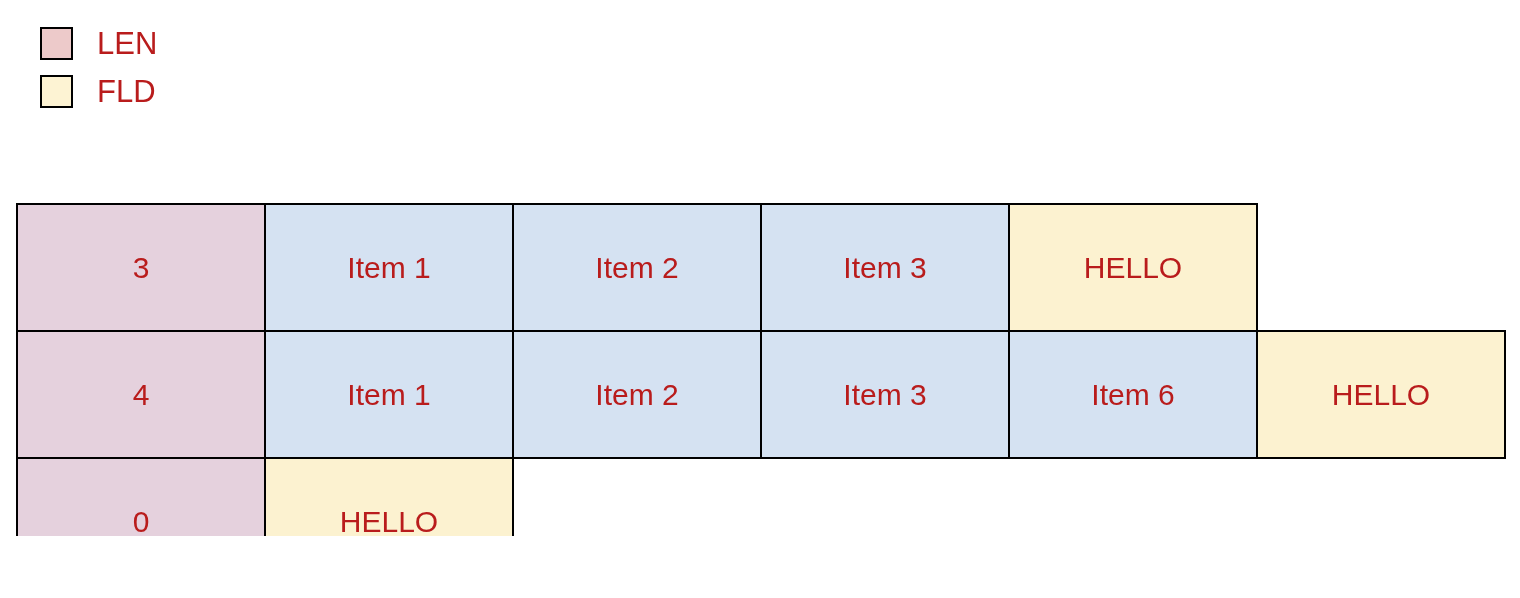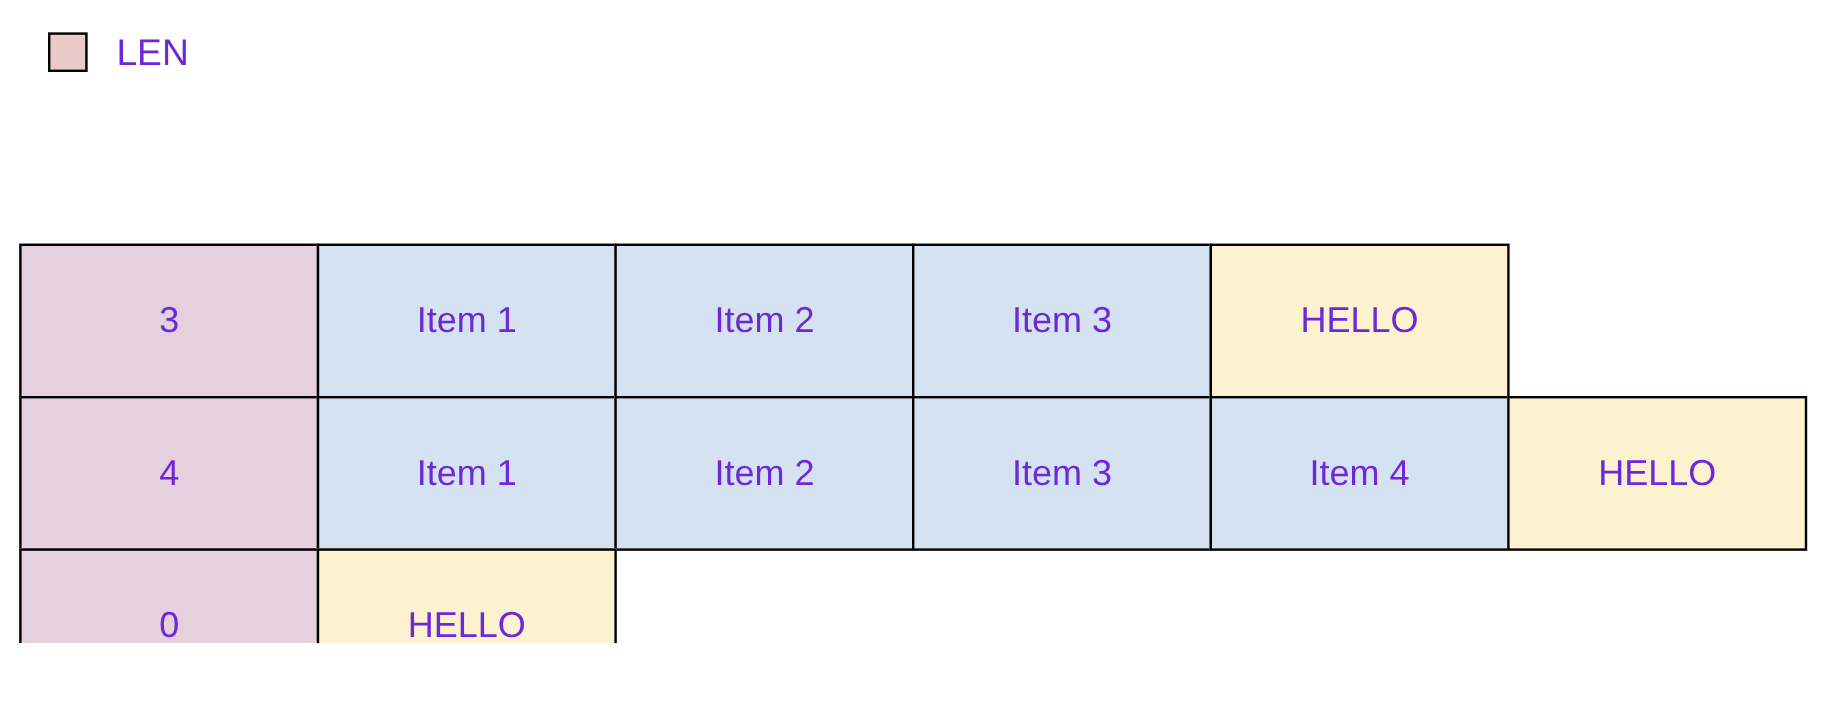--- a/index.html
+++ b/index.html
@@ -3,21 +3,21 @@
 <meta charset="utf-8">
 <style>
   html, body { margin: 0; padding: 0; background: #ffffff; }
   .stage {
     position: relative;
     width: 1520px;
     height: 536px;
     background: #ffffff;
     overflow: hidden;
     font-family: "Liberation Sans", sans-serif;
-    color: #6d28d9;
+    color: #b91c1c;
   }
 
   
   .legend { position: absolute; left: 40px; top: 27px; }
   .legend-item { display: flex; align-items: center; height: 33px; margin-bottom: 15px; }
   .legend-swatch {
     width: 33px; height: 33px;
     border: 2px solid #000000;
     box-sizing: border-box;
     flex: 0 0 auto;
@@ -44,36 +44,40 @@
 </head>
 <body>
 
 <div class="stage">
 
   <div class="legend">
     <div class="legend-item">
       <span class="legend-swatch" style="background: rgb(237, 202, 202);"></span>
       <span class="legend-label">LEN</span>
     </div>
+    <div class="legend-item">
+      <span class="legend-swatch" style="background: rgb(253, 243, 211);"></span>
+      <span class="legend-label">FLD</span>
+    </div>
   </div>
 
   <div class="grid">
       <div class="row">
         <div class="cell" style="background: rgb(229, 209, 221);">3</div>
         <div class="cell" style="background: rgb(213, 226, 242);">Item 1</div>
         <div class="cell" style="background: rgb(213, 226, 242);">Item 2</div>
         <div class="cell" style="background: rgb(213, 226, 242);">Item 3</div>
         <div class="cell" style="background: rgb(252, 242, 208);">HELLO</div>
       </div>
       <div class="row">
         <div class="cell" style="background: rgb(229, 209, 221);">4</div>
         <div class="cell" style="background: rgb(213, 226, 242);">Item 1</div>
         <div class="cell" style="background: rgb(213, 226, 242);">Item 2</div>
         <div class="cell" style="background: rgb(213, 226, 242);">Item 3</div>
-        <div class="cell" style="background: rgb(213, 226, 242);">Item 4</div>
+        <div class="cell" style="background: rgb(213, 226, 242);">Item 6</div>
         <div class="cell" style="background: rgb(252, 242, 208);">HELLO</div>
       </div>
       <div class="row">
         <div class="cell" style="background: rgb(229, 209, 221);">0</div>
         <div class="cell" style="background: rgb(252, 242, 208);">HELLO</div>
       </div>
     </div>
 
 </div>
 

